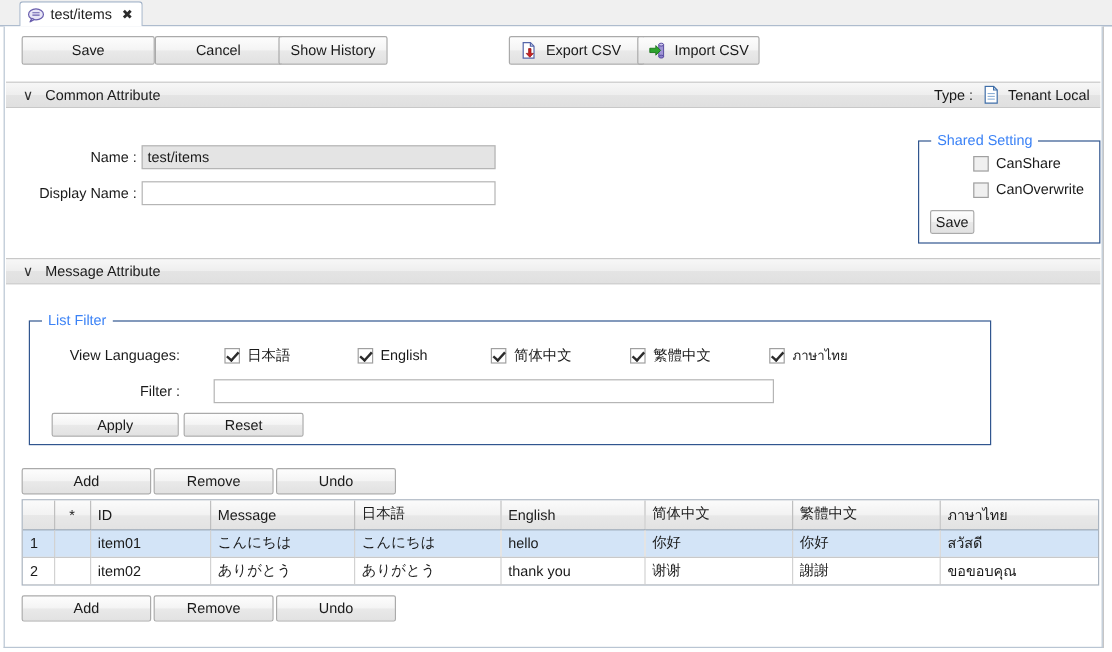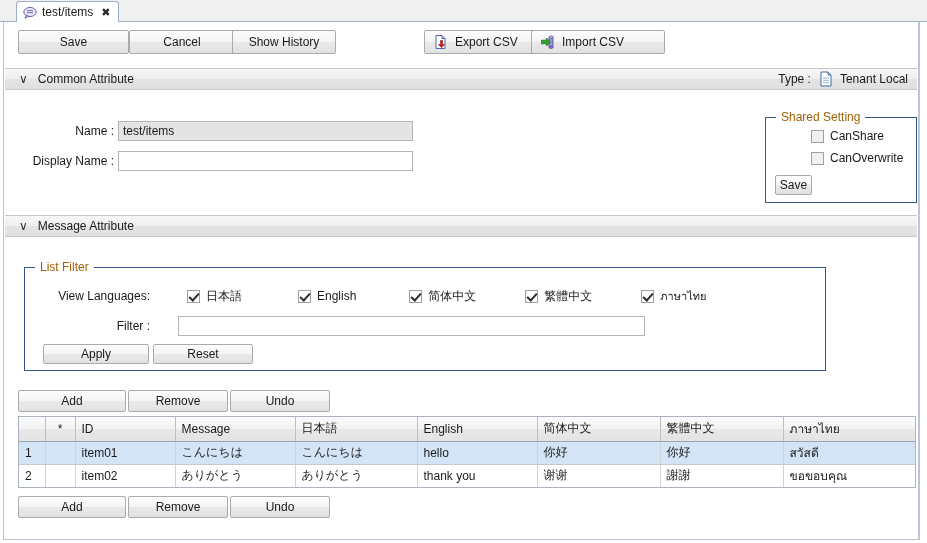--- a/index.html
+++ b/index.html
@@ -80,23 +80,23 @@
     font-size: 12px;
     color: #1a1a1a;
     display: flex; align-items: center; justify-content: center;
     box-sizing: border-box;
     cursor: pointer;
     user-select: none;
   }
 
   .btn-save     { left: 14px;  top: 0; width: 111px; height: 24px; }
   .btn-cancel   { left: 125px; top: 0; width: 106px; height: 24px; }
-  .btn-history  { left: 228px; top: 0; width: 104px;  height: 24px; }
+  .btn-history  { left: 228px; top: 0; width: 91px;  height: 24px; }
   .btn-export   { left: 420px; top: 0; width: 113px; height: 24px; justify-content:flex-start; padding-left:8px;}
-  .btn-import   { left: 527px; top: 0; width: 134px; height: 24px; justify-content:flex-start; padding-left:8px;}
+  .btn-import   { left: 527px; top: 0; width: 102px; height: 24px; justify-content:flex-start; padding-left:8px;}
   .btn-icon { width:16px; height:16px; margin-right:6px; position:relative; flex:0 0 auto;}
 
   
   .section-head {
     position: absolute;
     left: 1px; width: 912px; height: 22px;
     background: linear-gradient(to bottom, #f7f7f7 0%, #eeeeee 50%, #e4e4e4 51%, #e0e0e0 100%);
     border-top: 1px solid #c8c8c8;
     border-bottom: 1px solid #c8c8c8;
     display: flex; align-items: center;
@@ -151,21 +151,21 @@
     border: 1px solid #31568f;
     box-sizing: border-box;
     background: transparent;
   }
   .fieldset > .legend {
     position: absolute;
     top: -8px; left: 10px;
     background: #ffffff;
     padding: 0 5px;
     font-size: 12px;
-    color: #a16207;
+    color: #3b82f6;
   }
   #shared-setting { left: 761px; top: 95px; width: 152px; height: 86px; }
 
   .cb-row { display:flex; align-items:center; margin-left: 10px; padding-left: 35px; }
   .cbx {
     width: 13px; height: 13px;
     border: 1px solid #a0a0a0;
     background: #f0f0f0;
     box-sizing: border-box;
     position: relative;

